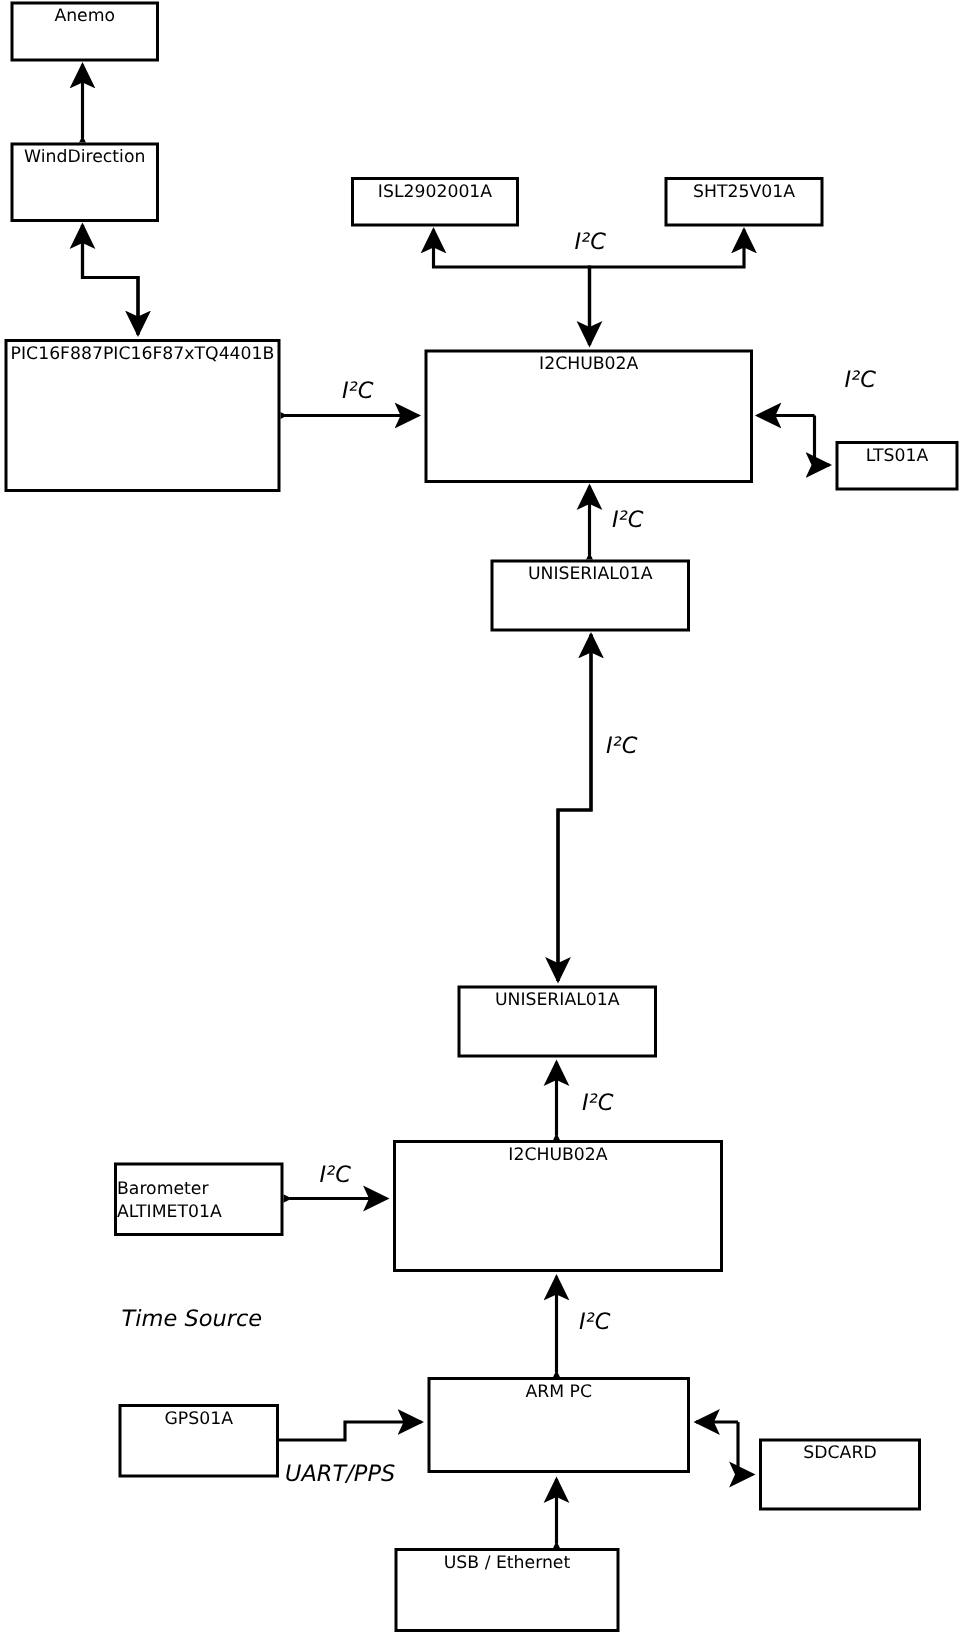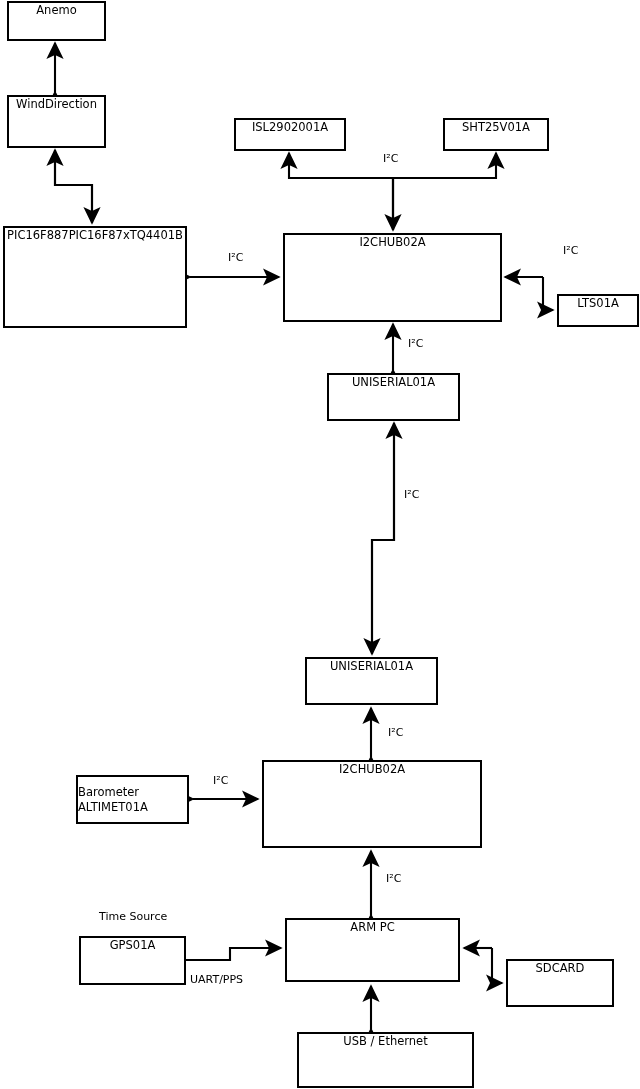--- a/index.html
+++ b/index.html
@@ -2,21 +2,21 @@
 <html><head>
 <meta charset="utf-8">
 <style>
   html,body{margin:0;padding:0;background:#ffffff;}
   #canvas{position:relative;width:640px;height:1089px;background:#ffffff;
           font-family:"DejaVu Sans","Liberation Sans",sans-serif;overflow:hidden;}
   .box{position:absolute;box-sizing:border-box;border:2px solid #000;background:#fff;
        display:flex;align-items:flex-start;justify-content:center;text-align:center;
        font-size:11.5px;color:#000;line-height:1.28;z-index:3;}
   .box .l2{display:block;}
-  .lbl{position:absolute;font-size:11px;color:#000;white-space:nowrap;z-index:4;}
+  .lbl{position:absolute;font-size:15px;color:#000;white-space:nowrap;z-index:4;font-style:italic;}
   svg.wires{position:absolute;left:0;top:0;width:640px;height:1089px;z-index:1;}
 </style>
 </head>
 <body>
 
 <div id="canvas">
 
   <svg class="wires" viewBox="0 0 640 1089" xmlns="http://www.w3.org/2000/svg">
     <defs>
       <marker id="ah" markerWidth="9" markerHeight="9" refX="7.6" refY="4.5" orient="auto" markerUnits="strokeWidth">
@@ -115,21 +115,21 @@
   </div>
 
   <div class="box" style="left:285px;top:918px;width:175px;height:64px;">
     <span>ARM PC</span>
   </div>
 
   <div class="box" style="left:506px;top:959px;width:108px;height:48px;">
     <span>SDCARD</span>
   </div>
 
-  <div class="box" style="left:297px;top:1032px;width:177px;height:56px;">
+  <div class="box" style="left:263px;top:1032px;width:150px;height:56px;">
     <span>USB / Ethernet</span>
   </div>
 
   <div class="lbl" style="left:228px;top:251px;">I²C</div>
 
   <div class="lbl" style="left:383px;top:152px;">I²C</div>
 
   <div class="lbl" style="left:563px;top:244px;">I²C</div>
 
   <div class="lbl" style="left:408px;top:337px;">I²C</div>
@@ -137,15 +137,15 @@
   <div class="lbl" style="left:404px;top:488px;">I²C</div>
 
   <div class="lbl" style="left:388px;top:726px;">I²C</div>
 
   <div class="lbl" style="left:386px;top:872px;">I²C</div>
 
   <div class="lbl" style="left:213px;top:774px;">I²C</div>
 
   <div class="lbl" style="left:190px;top:973px;">UART/PPS</div>
 
-  <div class="lbl" style="left:81px;top:910px;margin-left:18px;">Time Source</div>
+  <div class="lbl" style="left:81px;top:870px;">Time Source</div>
 
 </div>
 
 </body></html>

